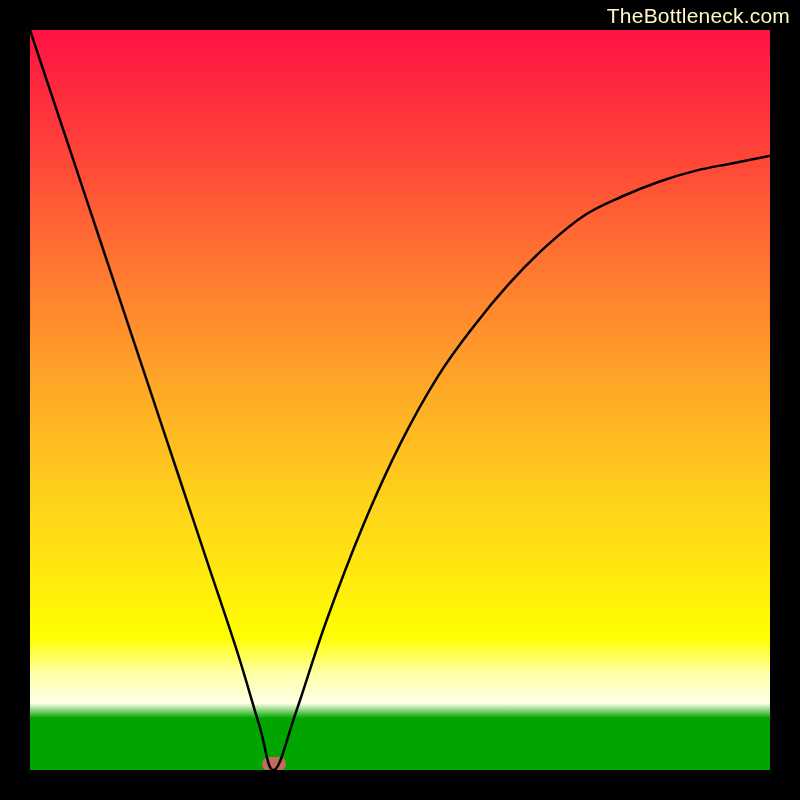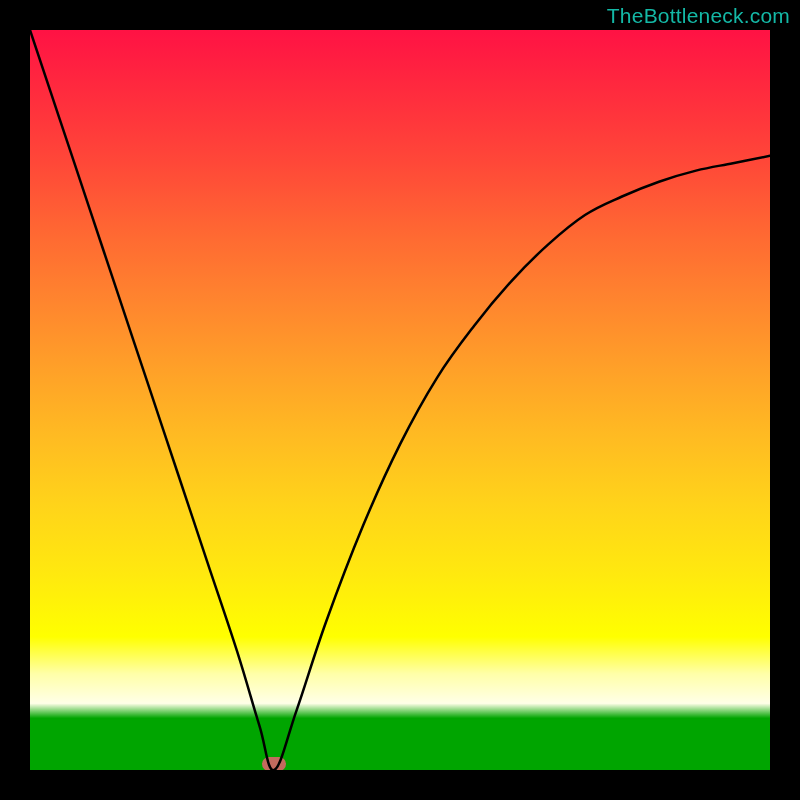--- a/index.html
+++ b/index.html
@@ -14,21 +14,21 @@
   .outer {
     width: 800px;
     height: 800px;
     background: #000;
     position: relative;
   }
   .watermark {
     position: absolute;
     top: 4px;
     right: 10px;
-    color: #14b8a6;
+    color: #fef9c3;
     font-size: 21px;
     font-weight: 400;
     font-family: Arial, sans-serif;
     z-index: 5;
     letter-spacing: 0.2px;
   }
   .plot-area {
     position: absolute;
     left: 30px;
     top: 30px;

